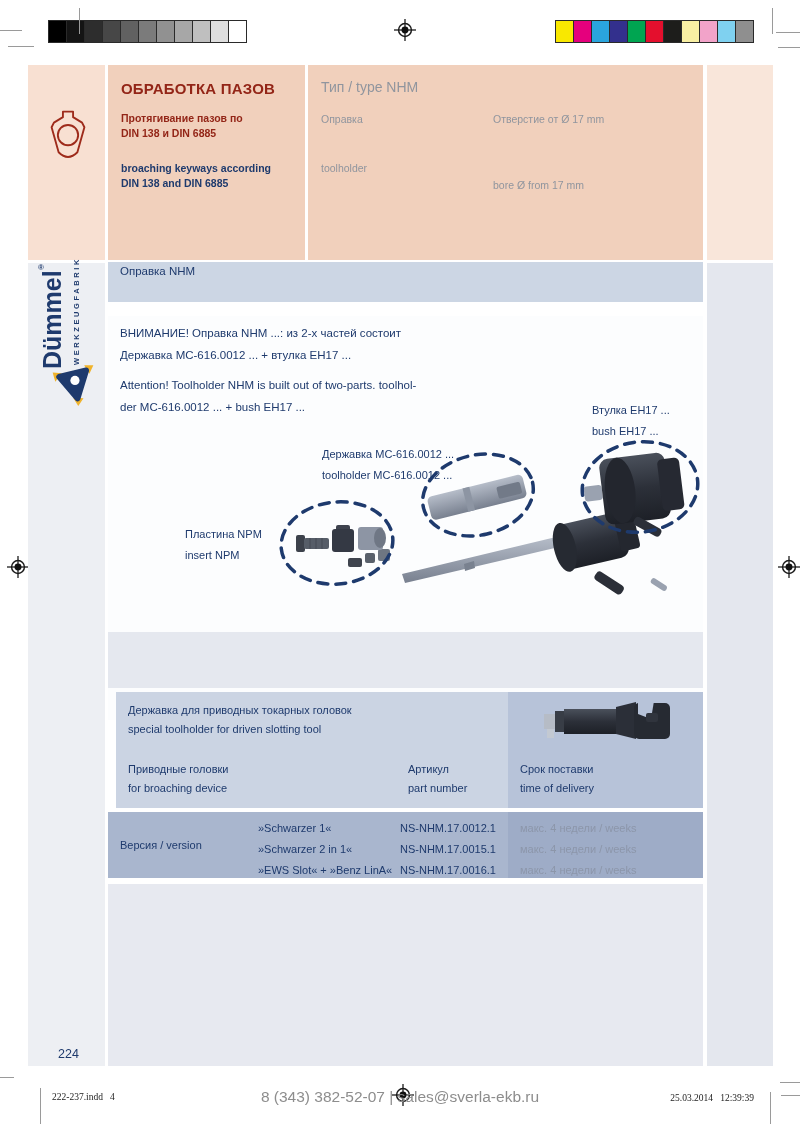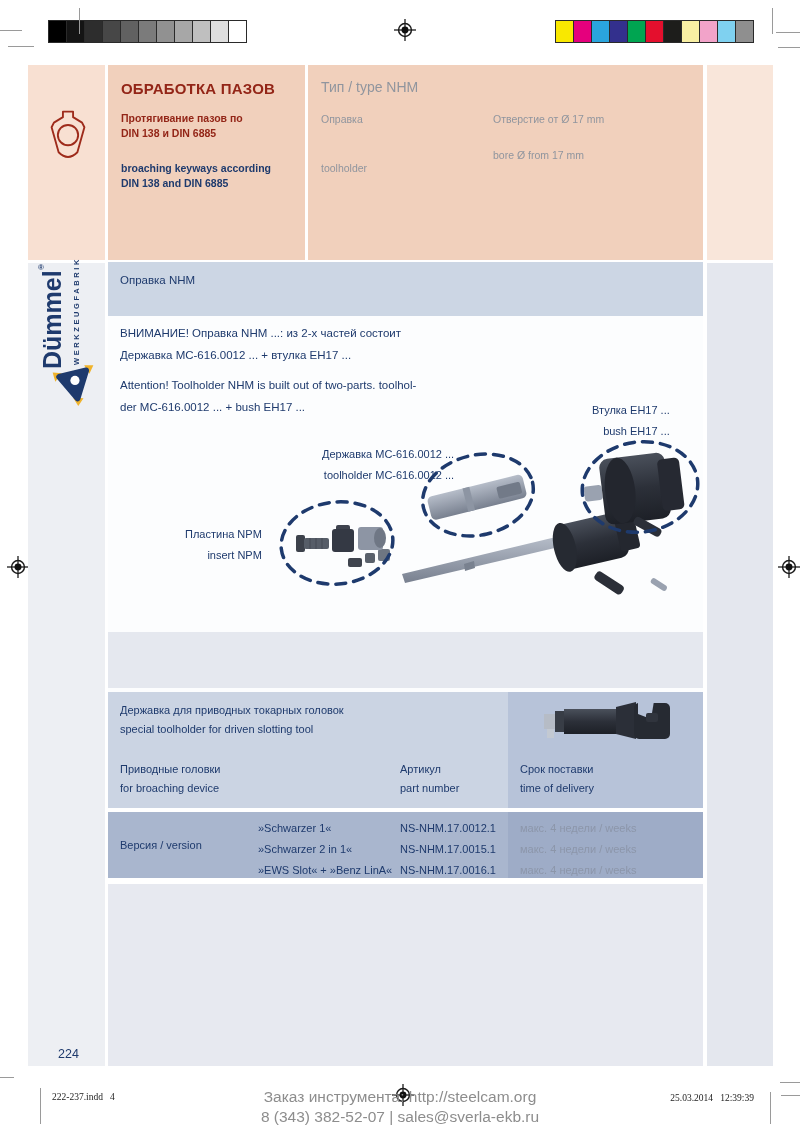--- a/index.html
+++ b/index.html
@@ -33,34 +33,34 @@
                writing-mode:vertical-rl; transform:rotate(180deg);
                font-size:25px; font-weight:bold; color:var(--navy); }
   .brand-r   { position:absolute; left:10px; top:0px; font-size:8px; font-weight:bold; color:var(--navy); }
   .brand-sub { position:absolute; left:44px; top:8px; height:94px;
                writing-mode:vertical-rl; transform:rotate(180deg);
                font-size:7.5px; font-weight:bold; letter-spacing:2.6px; color:var(--navy); }
   .page-num  { position:absolute; left:30px; bottom:5px; font-size:12.5px; color:var(--navy); }
 
   
   .main-block { position:absolute; left:108px; width:595px; box-sizing:border-box; }
-  #bar-nhm    { top:262px; height:54px; background:var(--bar_blue); padding:9px 12px;
+  #bar-nhm    { top:262px; height:40px; background:var(--bar_blue); padding:0 12px;
                 font-size:11.5px; color:var(--navy); line-height:19px; }
-  #white-sec  { top:316px; height:404px; background:#fcfdfe;text-align:right; }
+  #white-sec  { top:316px; height:404px; background:#fcfdfe; }
   #spacer     { top:632px; height:56px; background:var(--band_gray); }
   #tbl-head   { top:692px; height:116px; }
   #tbl-row    { top:812px; height:66px; }
   #btm-block  { top:884px; height:182px; background:var(--bottom_block); }
 
   .warn-line { position:absolute; left:12px; font-size:11.5px; color:var(--navy); }
   .img-label { position:absolute; font-size:11px; color:var(--navy); line-height:21px; }
   .product-img { position:absolute; left:160px; top:115px; }
   .callout { fill:none; stroke:var(--navy); stroke-width:3.5; stroke-dasharray:10 8; stroke-linecap:round; }
 
-  .th-left  { position:absolute; left:0; top:0; width:400px; height:100%; background:var(--th_left); }
+  .th-left  { position:absolute; left:8px; top:0; width:400px; height:100%; background:var(--th_left); }
   .th-right { position:absolute; left:400px; top:0; width:195px; height:100%; background:var(--th_right); }
   .caption  { position:absolute; left:12px; top:9px; font-size:11px; color:var(--navy); line-height:19px; }
   .colhead  { position:absolute; bottom:10px; font-size:11px; color:var(--navy); line-height:19px; }
 
   .tr-left  { position:absolute; left:0; top:0; width:400px; height:100%; background:var(--row_left); }
   .tr-right { position:absolute; left:400px; top:0; width:195px; height:100%; background:var(--row_right); }
   .cell-col { position:absolute; top:6px; font-size:11px; color:var(--navy); line-height:21px; }
   .cell-col div { white-space:nowrap; }
   .delivery-col { color:var(--delivery_gray); }
   .row-label { position:absolute; left:12px; top:27px; font-size:11px; color:var(--navy); }
@@ -155,21 +155,21 @@
 DIN 138 и DIN 6885</div>
     <div class="hdr-en">broaching keyways according
 DIN 138 and DIN 6885</div>
   </div>
 
   <div class="hdr-block" id="hdr-type">
     <div class="type-title">Тип / type NHM</div>
     <div class="type-cell" style="left:13px; top:48px;">Оправка</div>
     <div class="type-cell" style="left:185px; top:48px;">Отверстие от Ø 17 mm</div>
     <div class="type-cell" style="left:13px; top:97px;">toolholder</div>
-    <div class="type-cell" style="left:185px; top:84px;">bore Ø from 17 mm</div>
+    <div class="type-cell" style="left:185px; top:114px;">bore Ø from 17 mm</div>
   </div>
 
   <div class="hdr-block" id="hdr-pale"></div>
 
   <div class="side-col" id="col-left">
     <div class="brand-r">®</div>
     <div class="brand-txt">Dümmel</div>
     <div class="brand-sub">WERKZEUGFABRIK</div>
     <svg style="position:absolute; left:24px; top:101px;" width="42" height="42" viewBox="0 0 64 64">
       <polygon points="1,13 15,14 5,27" fill="#f0b32b"></polygon>
@@ -327,17 +327,16 @@
         <div>макс. 4 недели / weeks</div>
       </div>
     </div>
   </div>
 
   <div class="main-block" id="btm-block"></div>
 
   <div class="foot-file">222-237.indd   4</div>
   <div class="foot-date">25.03.2014   12:39:39</div>
   <div class="watermark">
-    <div>Заказ инструмента: http://steelcam.org</div>
     <div>8 (343) 382-52-07  |  sales@sverla-ekb.ru</div>
   </div>
 
 </div>
 
 </body></html>

